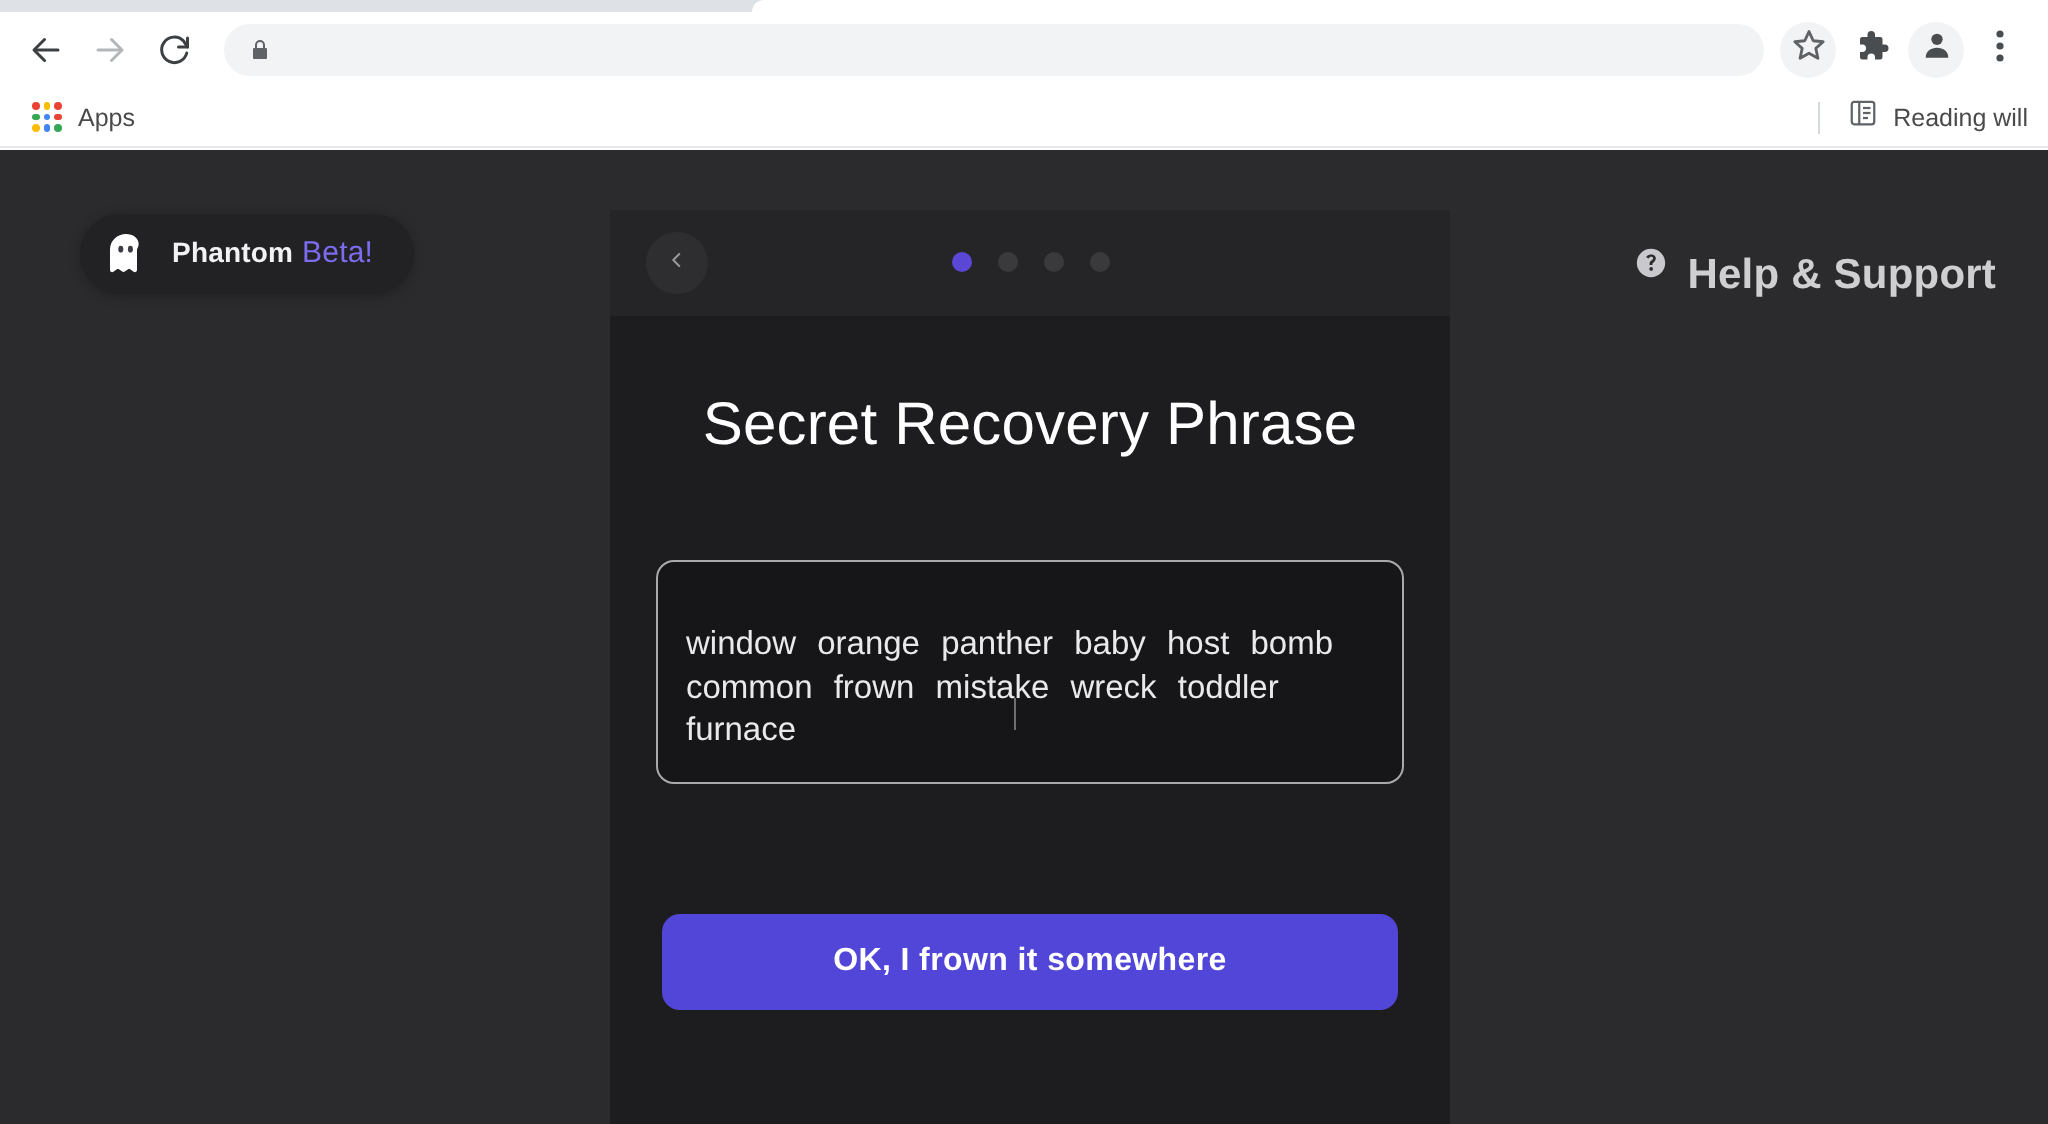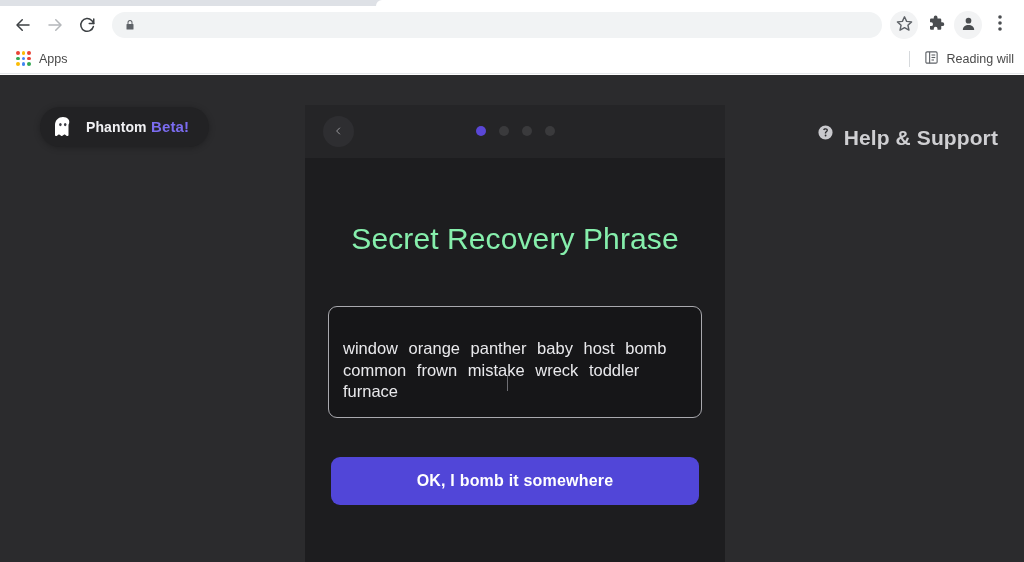--- a/index.html
+++ b/index.html
@@ -119,21 +119,21 @@
     box-shadow: 0 1px 6px rgba(0,0,0,.25);
   }
   .ghost {
     width: 26px; height: 26px;
     display: flex; align-items: center; justify-content: center;
   }
   .brand-name {
     font-size: 14px; font-weight: bold; color: #f2f2f5; letter-spacing: .1px;
   }
   .brand-beta {
-    font-size: 15px; color: #7b6cf0; font-weight: bold; letter-spacing: .1px;
+    font-size: 15px; color: #7b6cf0; font-weight: normal; letter-spacing: .1px;
   }
 
   .help {
     position: absolute; right: 26px; top: 43px;
     display: flex; align-items: center; gap: 10px;
   }
   .help-label { font-size: 21px; color: #cfcfd2; font-weight: bold; letter-spacing: .1px; margin-top: 8px; }
 
   .modal {
     position: absolute; left: 305px; top: 30px;
@@ -157,24 +157,24 @@
     line-height: 1;
   }
   .dots {
     position: absolute; left: 0; right: 0; top: 21px;
     display: flex; justify-content: center; gap: 13px;
   }
   .dot { width: 10px; height: 10px; border-radius: 50%; background: #3a3a3c; }
   .dot.active { background: #5a47d6; }
 
   .modal-title {
-    margin-top: 64px;
+    margin-top: 38px;
     text-align: center;
     font-size: 30px;
-    color: #86efac;
+    color: #ffffff;
     letter-spacing: .1px;
     font-weight: normal;
   }
   .modal-warn {
     margin: 20px auto 0 auto;
     width: 366px;
     text-align: center;
     font-size: 16.5px;
     line-height: 26px;
     color: #d8c35f;
@@ -369,16 +369,16 @@
       </div>
 
       <h1 class="modal-title">Secret Recovery Phrase</h1>
 
 
       <div class="phrase-box">
         <div class="phrase-words">window  orange  panther  baby  host bomb  common  frown  mistake  wreck toddler  furnace</div>
         <span class="caret"></span>
       </div>
 
-      <button class="cta">OK, I bomb it somewhere</button>
+      <button class="cta">OK, I frown it somewhere</button>
     </div>
   </div>
 </div>
 
 </body></html>

